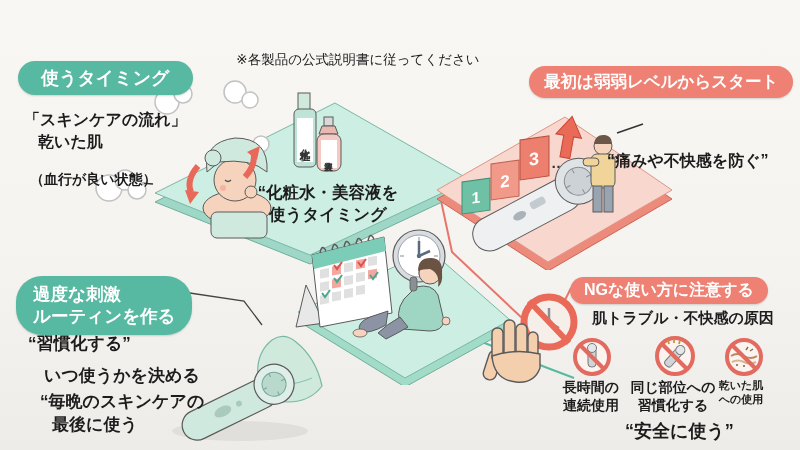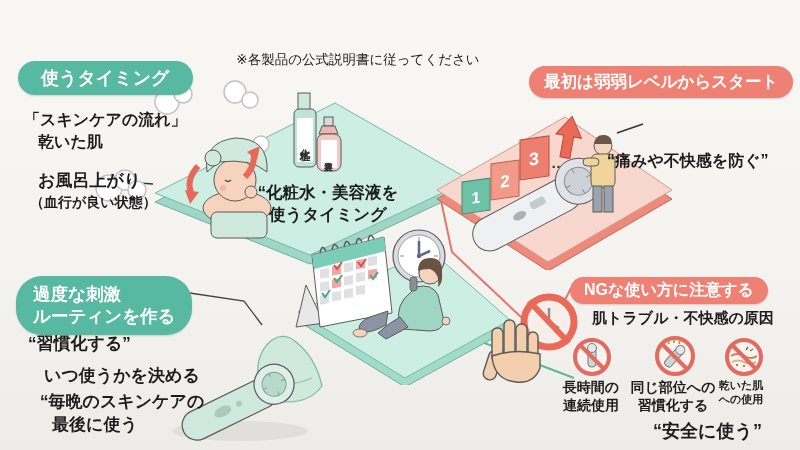--- a/index.html
+++ b/index.html
@@ -39,21 +39,20 @@
   <div class="note">※各製品の公式説明書に従ってください</div>
 
   <div class="pill pill-teal" style="left:18px;top:61px;height:34px;padding:0 23px;border-radius:19px;font-size:18px;">
       <span>使うタイミング</span>
     </div>
   <div class="t" style="left:24px;top:109px;font-size:16px;">
     <div>「スキンケアの流れ」</div>
     <div style="margin-left:14px;">乾いた肌</div>
   </div>
   <div class="t" style="left:30px;top:170px;">
-    <div style="font-size:17px;margin-left:8px;">お風呂上がり</div>
     <div style="font-size:14px;">（血行が良い状態）</div>
   </div>
   <div class="t" style="left:248px;top:181px;width:160px;text-align:center;font-size:16.5px;">
     <div>“化粧水・美容液を</div>
     <div>使うタイミング</div>
   </div>
 
   <svg class="scene" style="left:95px;top:80px;" width="390" height="190" viewBox="0 0 390 190">
     <polygon points="240,32 375,109 215,184 60,122" fill="#9ed7c5" stroke="#6fae9c" stroke-width="1"></polygon>
     <polygon points="240,23 375,100 215,175 60,113" fill="#cdeee2" stroke="#79b7a6" stroke-width="1"></polygon>
@@ -302,15 +301,15 @@
     <div>連続使用</div>
   </div>
   <div class="t" style="left:626px;top:378px;width:94px;text-align:center;font-size:14px;line-height:1.3;">
     <div>同じ部位への</div>
     <div>習慣化する</div>
   </div>
   <div class="t" style="left:706px;top:378px;width:70px;text-align:center;font-size:11px;line-height:1.3;">
     <div>乾いた肌</div>
     <div>への使用</div>
   </div>
-  <div class="t" style="left:625px;top:419px;width:165px;text-align:center;font-size:18px;">“安全に使う”</div>
+  <div class="t" style="left:625px;top:419px;width:165px;text-align:left;font-size:18px;">“安全に使う”</div>
 
 </div>
 
 </body></html>

